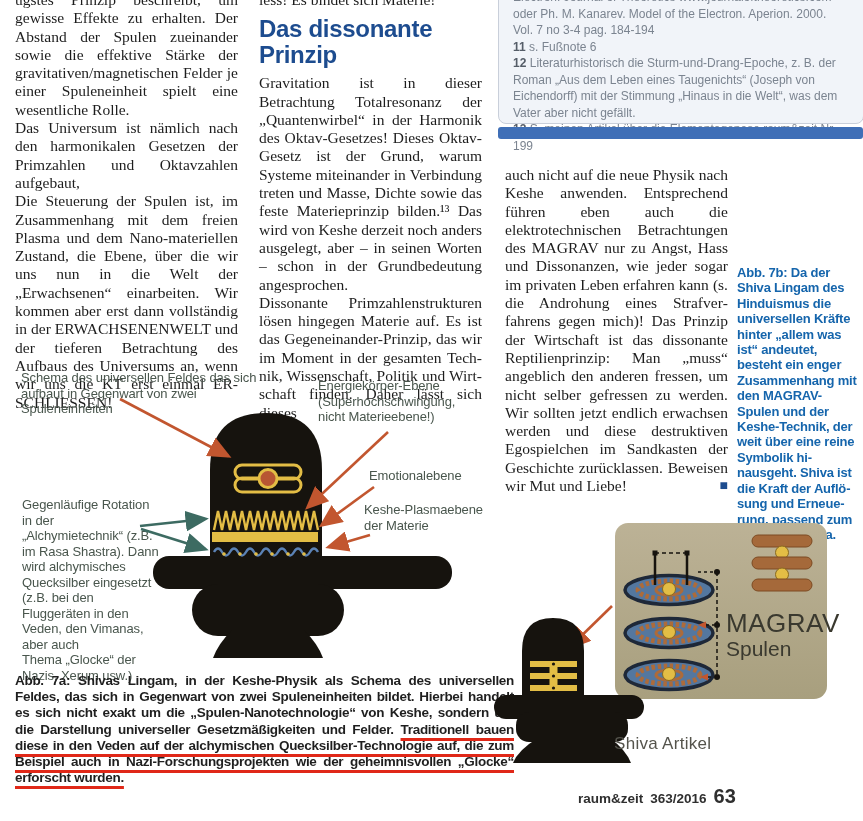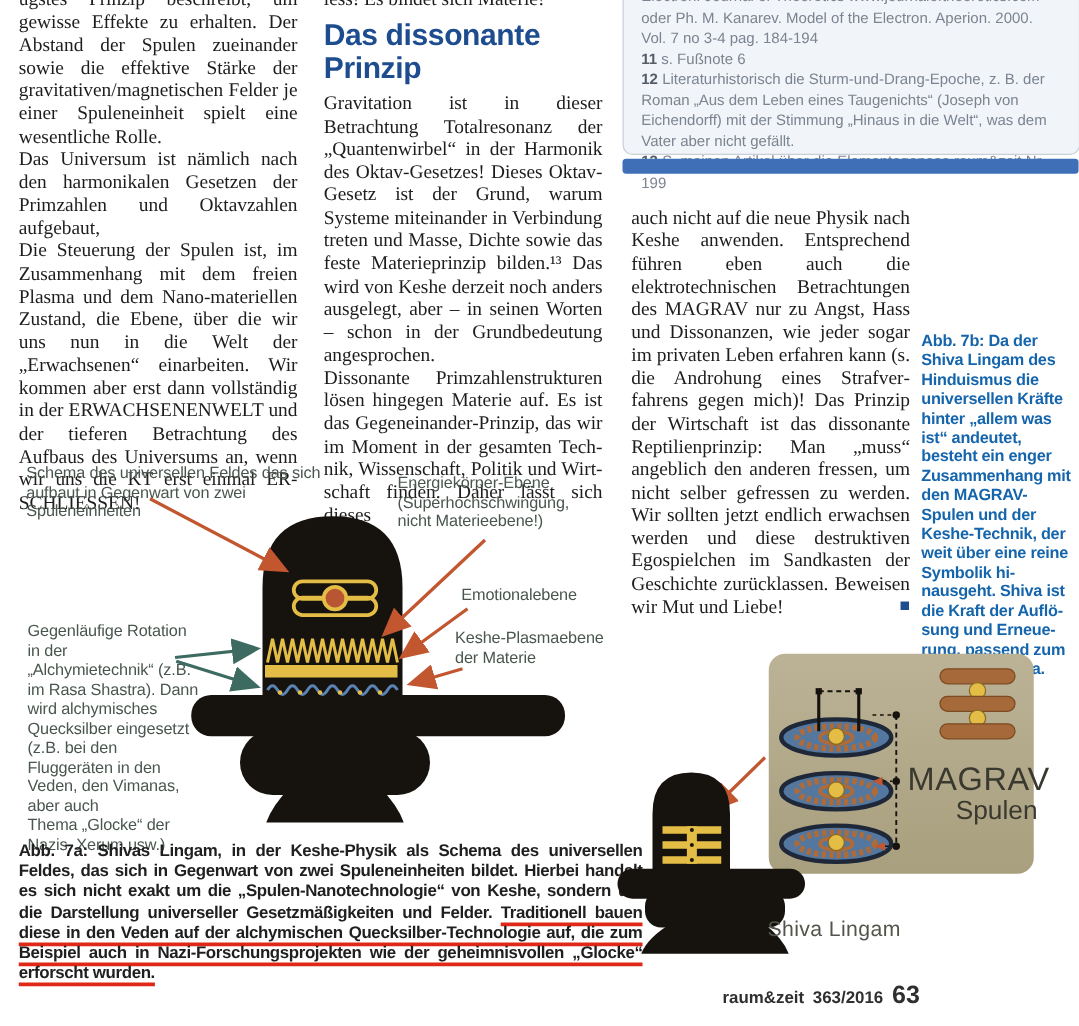--- a/index.html
+++ b/index.html
@@ -26,21 +26,21 @@
   
   .diaglabel{color:#49564d;font-size:13px;line-height:15.5px;white-space:pre-line;letter-spacing:-0.1px;}
   
   .cap7a{left:15px;top:673px;width:499px;color:#1f1f1f;font-weight:700;
          font-size:13.5px;line-height:16.2px;letter-spacing:-0.3px;text-align:justify;}
   .uline{text-decoration:underline;text-decoration-color:#e02818;
          text-decoration-thickness:3px;text-underline-offset:3.5px;}
   
   .magrav{left:726px;top:610px;width:104px;text-align:center;color:#3a392f;
           font-size:26px;line-height:26px;letter-spacing:0.5px;}
-  .spulen{left:726px;top:638px;width:104px;text-align:right;color:#3a392f;
+  .spulen{left:726px;top:638px;width:104px;text-align:left;color:#3a392f;
           font-size:21px;line-height:22px;}
   .shivalabel{left:614px;top:734px;color:#55544c;font-size:17px;letter-spacing:0.3px;}
   
   .footer{left:578px;top:785px;display:flex;align-items:baseline;gap:7px;color:#2f2f2f;}
   .footer .mag{font-weight:700;font-size:13.5px;}
   .footer .iss{font-weight:700;font-size:13.5px;}
   .footer .pg{font-weight:700;font-size:20px;}
 </style>
 </head>
 <body>
@@ -220,19 +220,19 @@
     <circle cx="553.5" cy="676" r="1.6" fill="#1a150f"></circle>
     <circle cx="553.5" cy="688" r="1.6" fill="#1a150f"></circle>
     <rect x="494" y="695" width="150" height="24" rx="12" fill="#16130e"></rect>
     <rect x="516" y="712" width="112" height="30" rx="13" fill="#16130e"></rect>
     <path d="M538,738 L610,738 Q626,750 631,763 L513,763 Q518,750 538,738 Z" fill="#16130e"></path>
   </g>
 </svg>
 
 <div class="abs magrav">MAGRAV</div>
 <div class="abs spulen">Spulen</div>
-<div class="abs shivalabel">Shiva Lingam</div>
+<div class="abs shivalabel">Shiva Artikel</div>
 
 <div class="abs footer">
   <span class="mag">raum&amp;zeit</span>
   <span class="iss">363/2016</span>
   <span class="pg">63</span>
 </div>
 
 </body></html>

